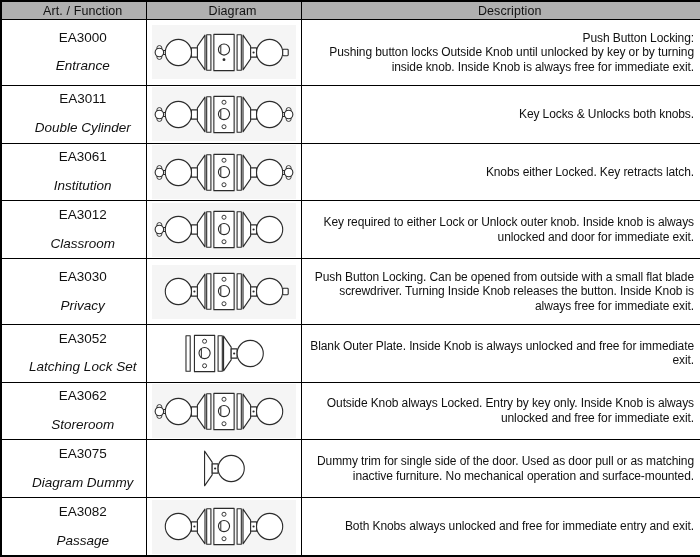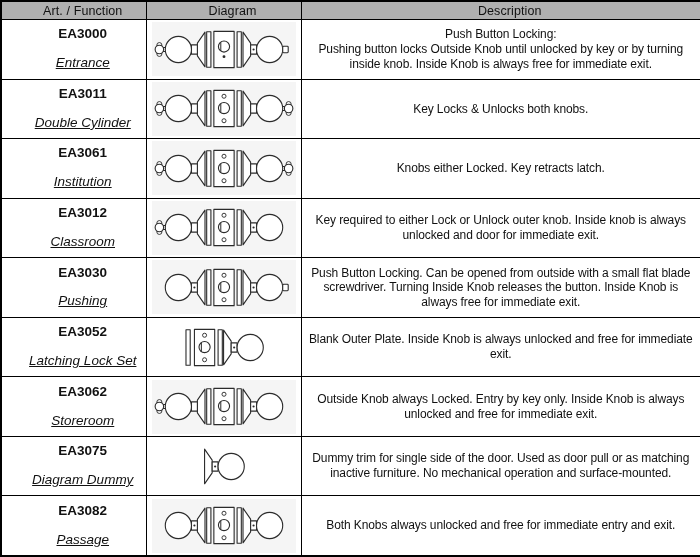--- a/index.html
+++ b/index.html
@@ -10,29 +10,29 @@
     border:2px solid #000;
     font-family:"Liberation Sans",sans-serif;color:#111;
   }
   .catalog th,.catalog td{border:1px solid #000;overflow:hidden;padding-left:19px;}
   .catalog thead th{
     height:15px;background:#b0b0b0;
     font-size:12.5px;font-weight:400;letter-spacing:0.1px;
     text-align:center;vertical-align:middle;
   }
   td.cell-art{text-align:center;vertical-align:middle;}
-  .art-code{font-size:13.5px;line-height:1.25;font-weight:bold;}
-  .func-name{font-size:13.5px;font-style:italic;line-height:1.25;margin-top:12px;text-decoration:underline;}
+  .art-code{font-size:13.5px;line-height:1.25;}
+  .func-name{font-size:13.5px;font-style:italic;line-height:1.25;margin-top:12px;}
   td.cell-diagram{text-align:center;vertical-align:middle;padding:0;}
   .diagram-panel{
     width:144px;height:54px;margin:0 auto;
     display:flex;align-items:center;justify-content:center;
   }
   .diagram-panel svg{width:144px;height:49px;display:block;}
-  td.cell-desc{text-align:center;vertical-align:middle;padding:2px 6px;}
+  td.cell-desc{text-align:right;vertical-align:middle;padding:9px 6px;}
   .desc-text{
     font-size:12px;line-height:1.22;letter-spacing:-0.1px;
     white-space:pre-line;
   }
 </style>
 </head>
 <body>
 
 <div class="sheet">
   <table class="catalog">
@@ -188,21 +188,21 @@
       </div>
     </td>
     <td class="cell-desc">
       <div class="desc-text">Key required to either Lock or Unlock outer knob. Inside knob is always unlocked and door for immediate exit.</div>
     </td>
   </tr>
 
   <tr>
     <td class="cell-art">
       <div class="art-code">EA3030</div>
-      <div class="func-name">Pushing</div>
+      <div class="func-name">Privacy</div>
     </td>
     <td class="cell-diagram">
       <div class="diagram-panel" style="background: rgb(245, 245, 245);">
         <svg viewBox="0 0 170 58" xmlns="http://www.w3.org/2000/svg">
                 <polygon fill="#fff" stroke="#2b2b2b" stroke-width="1.3" stroke-linejoin="round" points="53.5,21.5 62.5,8.5 62.5,49.5 53.5,36.5"></polygon>
                 <rect fill="#fff" stroke="#2b2b2b" stroke-width="1.3" stroke-linejoin="round" x="64.5" y="8" width="5" height="42"></rect>
                 <rect fill="#fff" stroke="#2b2b2b" stroke-width="1.3" stroke-linejoin="round" x="46.5" y="23.5" width="7" height="11"></rect>
                 <circle cx="50" cy="29" r="1.3" fill="#2b2b2b"></circle>
                 <circle fill="#fff" stroke="#2b2b2b" stroke-width="1.3" stroke-linejoin="round" cx="31" cy="29" r="15.5"></circle>
                 <rect fill="#fff" stroke="#2b2b2b" stroke-width="1.3" stroke-linejoin="round" x="73" y="7.5" width="24" height="43"></rect>

